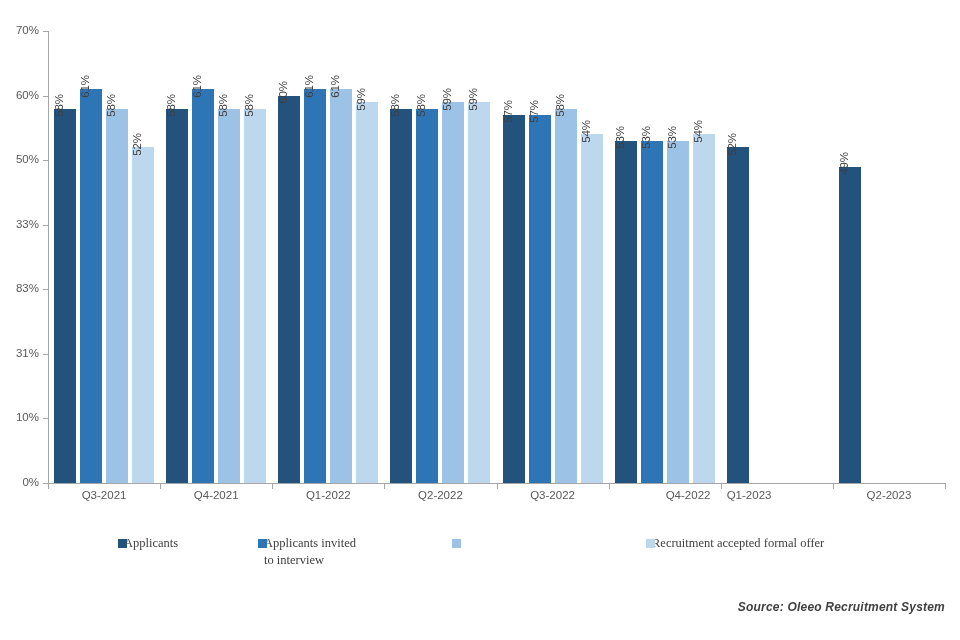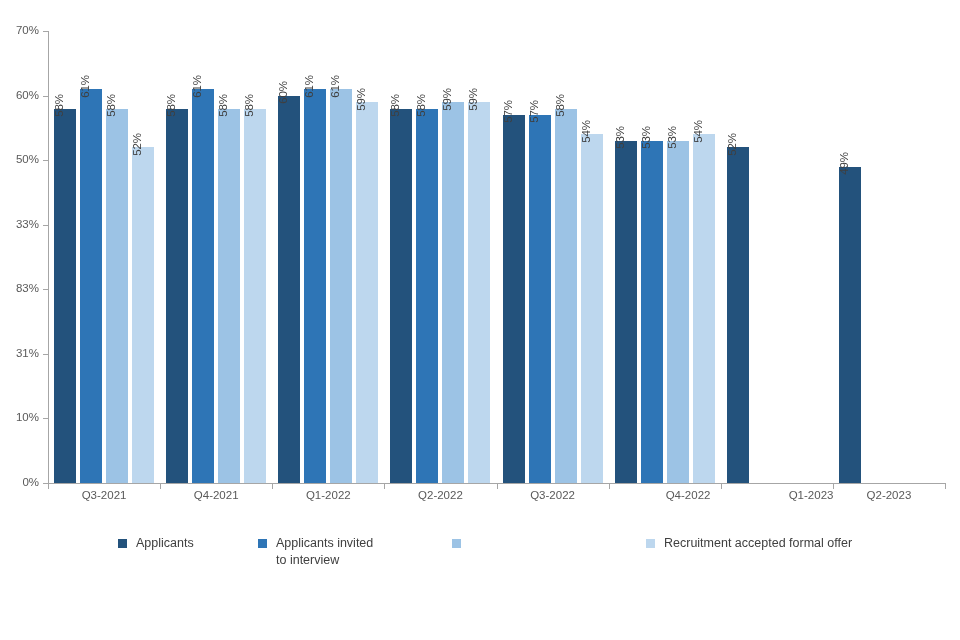--- a/index.html
+++ b/index.html
@@ -112,22 +112,23 @@
     color:#404040;
     line-height:1.35;
   }
   .legend-swatch{
     position:absolute;
     left:0;top:4px;
     width:9px;height:9px;
   }
   .legend-text{
     display:block;
-    margin-left:18px;
+    margin-left:6px;
     white-space:pre-line;
+    font-family:Liberation Serif, serif;
   }
 
   
   #source{
     position:absolute;
     left:0;
     top:600px;
     width:945px;
     text-align:right;
     font-size:12px;
@@ -283,21 +284,21 @@
       <div class="cat-label" style="left: 160.125px; width: 112.125px;">Q4-2021</div>
       <div class="cat-sep" style="left: 272.25px;"></div>
       <div class="cat-label" style="left: 272.25px; width: 112.125px;">Q1-2022</div>
       <div class="cat-sep" style="left: 384.375px;"></div>
       <div class="cat-label" style="left: 384.375px; width: 112.125px;">Q2-2022</div>
       <div class="cat-sep" style="left: 496.5px;"></div>
       <div class="cat-label" style="left: 496.5px; width: 112.125px;">Q3-2022</div>
       <div class="cat-sep" style="left: 608.625px;"></div>
       <div class="cat-label" style="left: 632px; width: 112.125px;">Q4-2022</div>
       <div class="cat-sep" style="left: 720.75px;"></div>
-      <div class="cat-label" style="left: 755px; width: 112.125px;">Q1-2023</div>
+      <div class="cat-label" style="left: 693px; width: 112.125px;">Q1-2023</div>
       <div class="cat-sep" style="left: 832.875px;"></div>
       <div class="cat-label" style="left: 832.875px; width: 112.125px;">Q2-2023</div>
       <div class="cat-sep" style="left: 945px;"></div>
       <div class="cat-sep" style="left: 48px;"></div>
     </div>
 
   <div id="legend">
       <div class="legend-item" style="left: 118px;">
         <span class="legend-swatch" style="background: rgb(35, 82, 124);"></span>
         <span class="legend-text">Applicants</span>
@@ -309,14 +310,15 @@
       </div>
       <div class="legend-item" style="left: 452px;">
         <span class="legend-swatch" style="background: rgb(156, 195, 229);"></span>
       </div>
       <div class="legend-item" style="left: 646px;">
         <span class="legend-swatch" style="background: rgb(189, 215, 238);"></span>
         <span class="legend-text">Recruitment accepted formal offer</span>
       </div>
     </div>
 
+  <div id="source">Source: Oleeo Recruitment  System</div>
 
 </div>
 
 </body></html>

